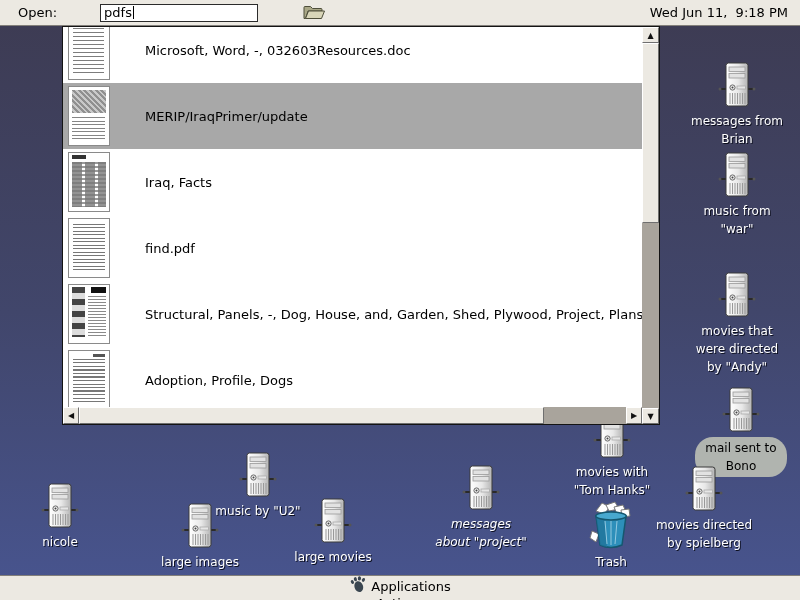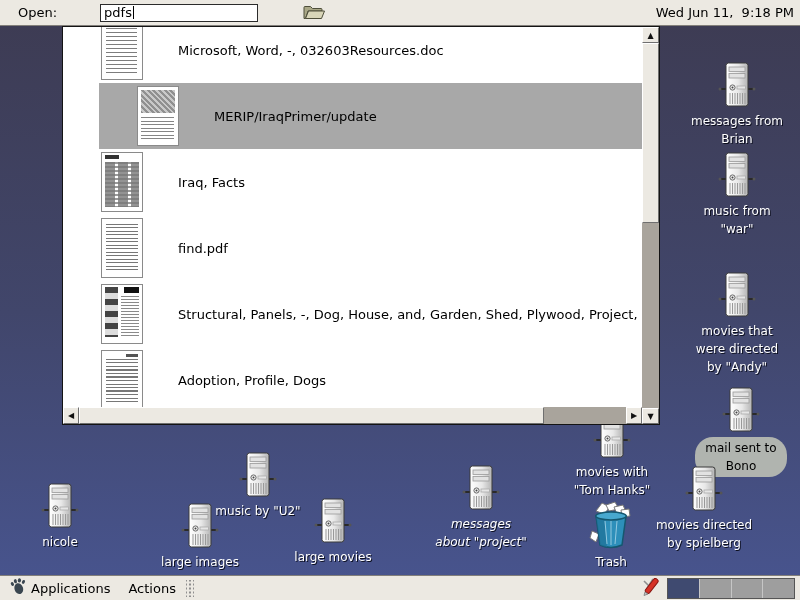--- a/index.html
+++ b/index.html
@@ -16,30 +16,30 @@
   .dicon.selected .dicon-label{background:#b0b4af;color:#000;text-shadow:none;border-radius:18px;padding:2px 10px;}
 
   
   #topbar{position:absolute;left:0;top:0;width:800px;height:26px;background:var(--panel,#ece9e2);
     border-bottom:1px solid #827f7a;display:flex;align-items:center;z-index:20;box-sizing:border-box;gap:37px;}
   .open-label{margin-left:18px;font-size:13px;color:#000;}
   .text-input{margin-left:6px;width:158px;height:18px;background:#fff;border:1px solid #2b2b2b;
     display:flex;align-items:center;padding-left:3px;font-size:13px;color:#000;box-sizing:border-box;}
   .caret{width:1px;height:13px;background:#000;margin-left:1px;}
   .folder-btn{margin-left:8px;background:none;border:none;padding:0;line-height:0;cursor:pointer;}
-  .clock{margin-left:auto;margin-right:6px;font-size:13px;color:#000;white-space:pre;}
+  .clock{margin-left:auto;margin-right:12px;font-size:13px;color:#000;white-space:pre;}
 
   
   #dropdown{position:absolute;left:62px;top:26px;width:598px;height:399px;background:#fff;
     border:1px solid #141414;box-sizing:border-box;z-index:10;display:grid;
     grid-template-columns:1fr 17px;grid-template-rows:1fr 17px;}
   .list-viewport{grid-column:1;grid-row:1;overflow:hidden;background:#fff;}
-  .list-row{height:66px;display:flex;align-items:center;padding-left:38px;box-sizing:border-box;}
+  .list-row{height:66px;display:flex;align-items:center;padding-left:5px;box-sizing:border-box;}
   .list-row:first-child{margin-top:-10px;}
-  .list-row.selected{background:var(--selection,#a8a8a8);margin-left:36px;}
+  .list-row.selected{background:var(--selection,#a8a8a8);}
   .row-label{margin-left:35px;font-size:13px;white-space:nowrap;color:#000;}
   .thumb{width:40px;height:58px;background:#fff;border:1px solid #8a8a8a;position:relative;flex:0 0 auto;}
   .t-word::before{content:"";position:absolute;left:4px;right:5px;top:3px;bottom:4px;
     background:repeating-linear-gradient(180deg,#7d7d7d 0 1px,transparent 1px 4px);}
   .t-photo::before{content:"";position:absolute;left:3px;right:3px;top:3px;height:23px;
     background:repeating-linear-gradient(45deg,#909090 0 2px,#c9c9c9 2px 4px);}
   .t-photo::after{content:"";position:absolute;left:3px;right:4px;top:30px;bottom:4px;
     background:repeating-linear-gradient(180deg,#858585 0 1px,transparent 1px 3.5px);}
   .t-dense{background:linear-gradient(#333,#333) no-repeat 3px 2px / 14px 4px;}
   .t-dense::before{content:"";position:absolute;left:3px;right:3px;top:9px;bottom:4px;
@@ -65,21 +65,21 @@
   .hscroll .sb-btn{width:16px;height:17px;}
   .v-trough{flex:1;background:#a9a49c;position:relative;}
   .v-thumb{position:absolute;left:0;right:0;top:0;height:180px;background:var(--panel,#ece9e2);
     border:1px solid;border-color:#fff #6f6f6f #6f6f6f #fff;box-sizing:border-box;}
   .h-trough{flex:1;background:#a9a49c;position:relative;}
   .h-thumb{position:absolute;top:0;bottom:0;left:0;width:85%;background:var(--panel,#ece9e2);
     border:1px solid;border-color:#fff #6f6f6f #6f6f6f #fff;box-sizing:border-box;}
 
   
   #taskbar{position:absolute;left:0;bottom:0;width:800px;height:25px;background:var(--panel,#ece9e2);
-    border-top:1px solid #827f7a;display:flex;align-items:center;z-index:20;box-sizing:border-box;}
+    border-top:1px solid #827f7a;display:flex;align-items:center;z-index:20;box-sizing:border-box;flex-direction:column;}
   .menu-item{display:flex;align-items:center;gap:5px;padding:0 9px;height:100%;font-size:13px;color:#000;}
   .handle{width:8px;height:17px;margin-left:1px;
     background-image:radial-gradient(circle,#8f8f8f 1px,transparent 1.3px);
     background-size:4px 4px;background-position:center;}
   .spacer{flex:1;}
   .red-pen{margin-right:6px;line-height:0;}
   .ws{width:126px;height:19px;margin-right:5px;display:flex;border:1px solid #555;}
   .ws-cell{flex:1;background:#9e9e9e;border-right:1px solid #c6c6c6;}
   .ws-cell:last-child{border-right:none;}
   .ws-cell.active{background:var(--ws_active,#3f4a70);}

